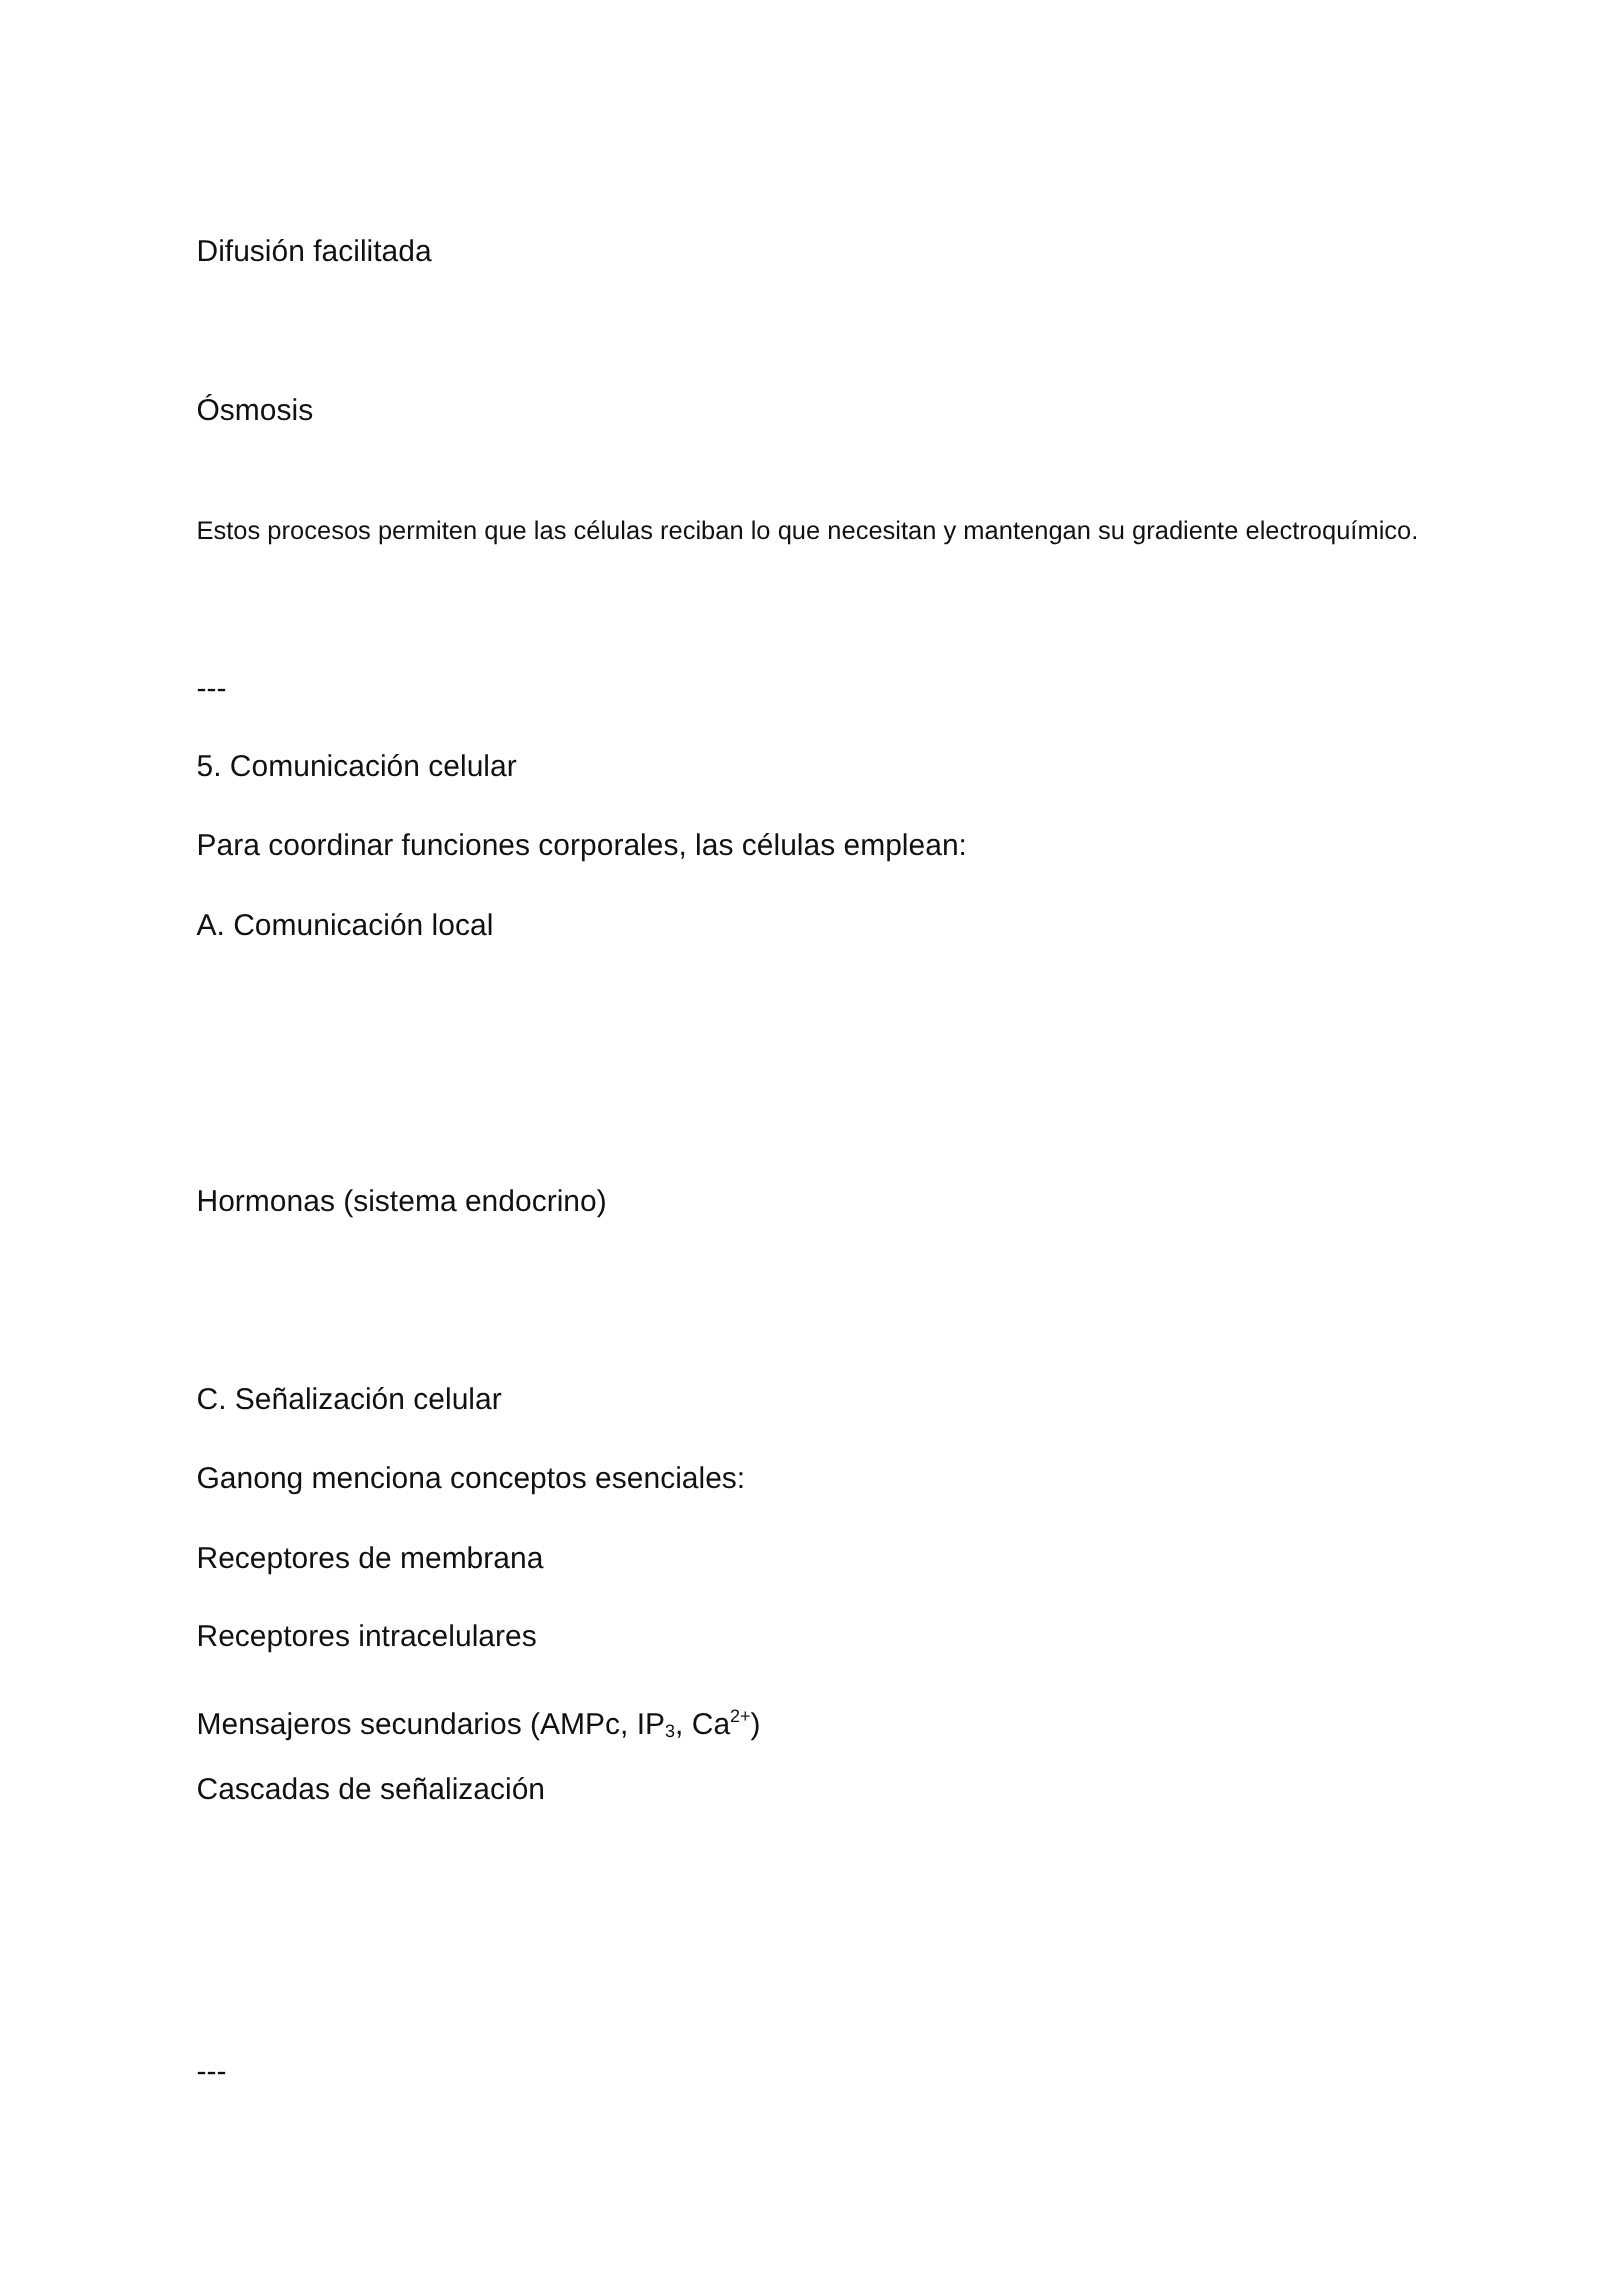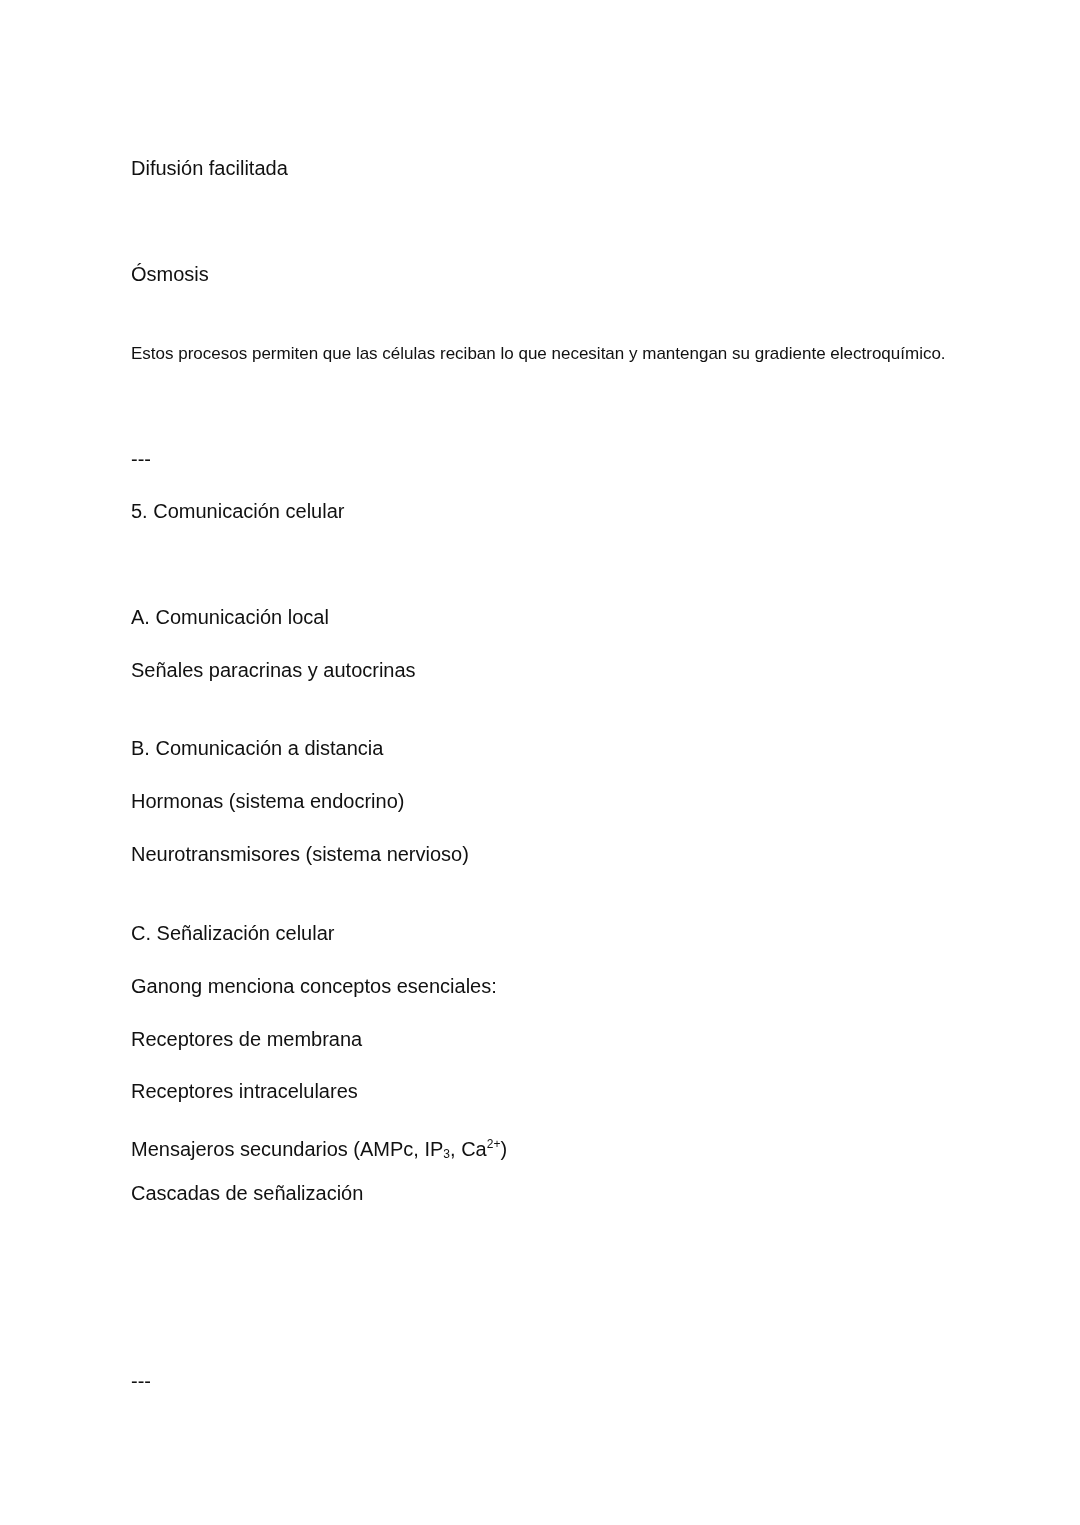--- a/index.html
+++ b/index.html
@@ -35,27 +35,25 @@
 
 <div class="page">
   <div class="line" style="top:155px">Difusión facilitada</div>
   <div class="line" style="top:261px">Ósmosis</div>
 
   <div class="para" style="top:340px">Estos procesos permiten que las células reciban lo que necesitan y mantengan su gradiente electroquímico.</div>
 
   <div class="line" style="top:446px">---</div>
 
   <div class="line" style="top:498px">5. Comunicación celular</div>
+  <div class="line" style="top:551px">Para coordinar funciones corporales, las células emplean:</div>
 
   <div class="line" style="top:604px">A. Comunicación local</div>
-  <div class="line" style="top:657px">Señales paracrinas y autocrinas</div>
 
-  <div class="line" style="top:735px">B. Comunicación a distancia</div>
   <div class="line" style="top:788px">Hormonas (sistema endocrino)</div>
-  <div class="line" style="top:841px">Neurotransmisores (sistema nervioso)</div>
 
   <div class="line" style="top:920px">C. Señalización celular</div>
   <div class="line" style="top:973px">Ganong menciona conceptos esenciales:</div>
   <div class="line" style="top:1026px">Receptores de membrana</div>
   <div class="line" style="top:1078px">Receptores intracelulares</div>
   <div class="line" style="top:1131px"><span>Mensajeros secundarios (AMPc, IP</span><span class="sub">3</span><span>, Ca</span><span class="sup">2+</span><span>)</span></div>
   <div class="line" style="top:1180px">Cascadas de señalización</div>
 
 
   <div class="line" style="top:1368px">---</div>

